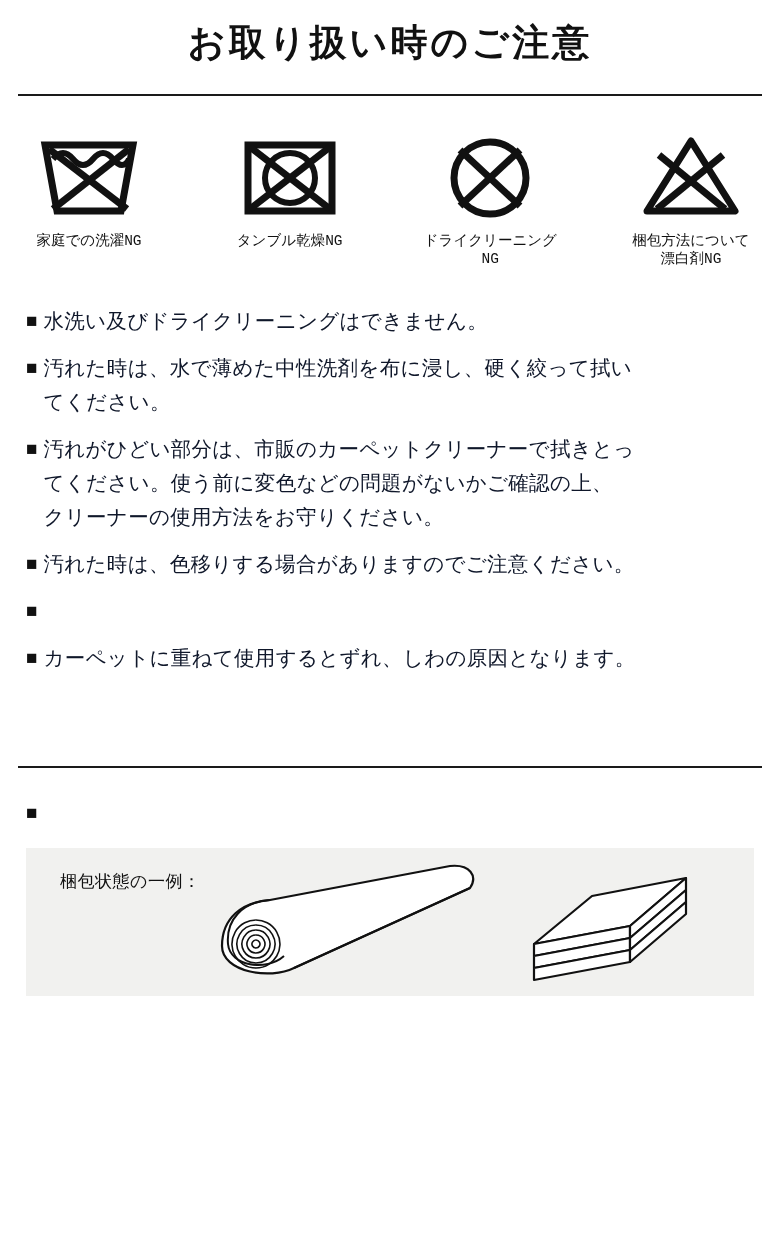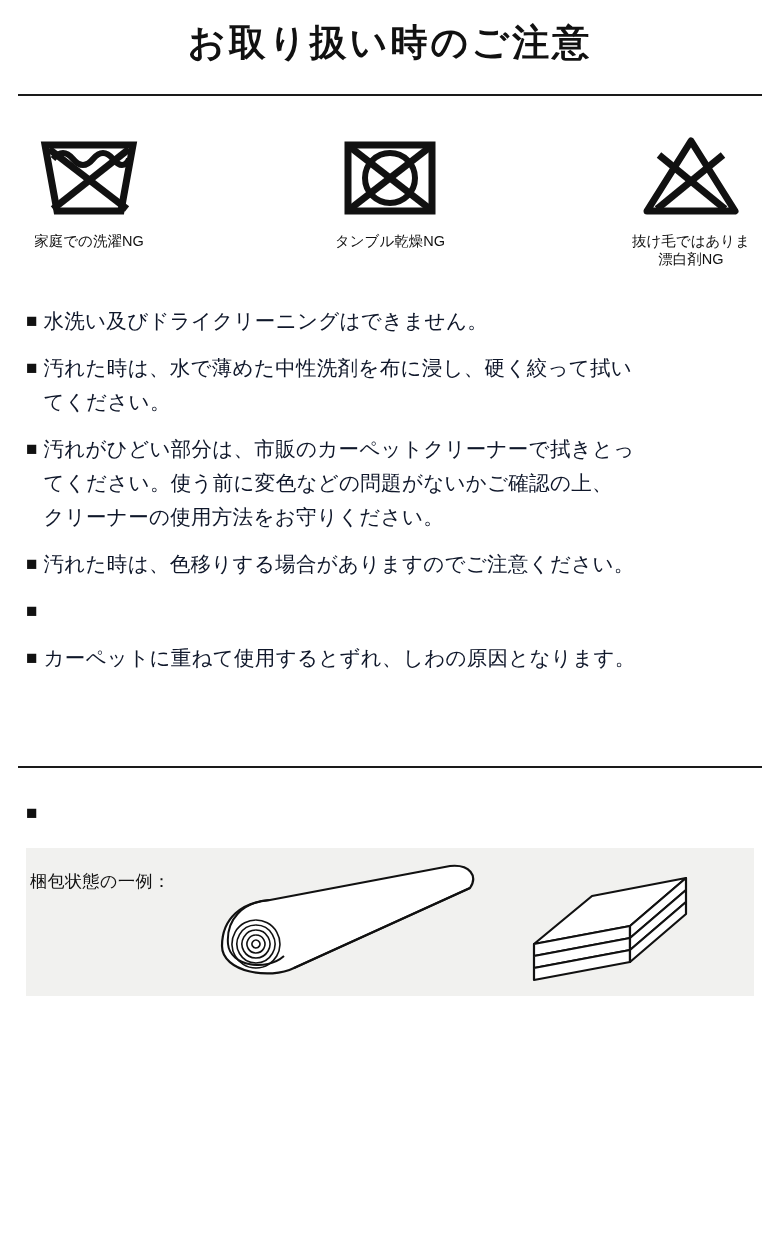--- a/index.html
+++ b/index.html
@@ -35,20 +35,21 @@
   }
 
   
   .symbols {
     display: flex;
     justify-content: space-between;
     align-items: flex-start;
     padding: 0 18px;
     box-sizing: border-box;
     width: 780px;
+    font-family: Liberation Mono, monospace;
   }
   .symbol {
     width: 142px;
     display: flex;
     flex-direction: column;
     align-items: center;
   }
   .symbol .glyph {
     height: 96px;
     display: flex;
@@ -113,21 +114,21 @@
 
   .example-box {
     margin: 18px 26px 0 26px;
     background: #f1f1ef;
     height: 148px;
     position: relative;
     box-sizing: border-box;
   }
   .example-label {
     position: absolute;
-    left: 4px;
+    left: 34px;
     top: 22px;
     font-size: 17px;
     letter-spacing: 0.5px;
     color: #111111;
   }
   .example-art {
     position: absolute;
     left: 0;
     top: 0;
   }
@@ -162,31 +163,41 @@
         <svg width="100" height="86" viewBox="0 0 100 86" aria-hidden="true">
           <rect x="8" y="12" width="84" height="66" fill="none" stroke="#111" stroke-width="7"></rect>
           <circle cx="50" cy="45" r="25" fill="none" stroke="#111" stroke-width="6"></circle>
           <line x1="10" y1="14" x2="90" y2="76" stroke="#111" stroke-width="7"></line>
           <line x1="90" y1="14" x2="10" y2="76" stroke="#111" stroke-width="7"></line>
         </svg>
       </div>
       <div class="caption">タンブル乾燥NG</div>
     </div>
 
+    <div class="symbol">
+      <div class="glyph">
+        <svg width="96" height="86" viewBox="0 0 96 86" aria-hidden="true">
+          <circle cx="48" cy="45" r="36" fill="none" stroke="#111" stroke-width="7"></circle>
+          <line x1="18" y1="17" x2="78" y2="73" stroke="#111" stroke-width="7"></line>
+          <line x1="78" y1="17" x2="18" y2="73" stroke="#111" stroke-width="7"></line>
+        </svg>
+      </div>
+      <div class="caption">ドライクリーニングNG</div>
+    </div>
 
 
     <div class="symbol">
       <div class="glyph">
         <svg width="104" height="86" viewBox="0 0 104 86" aria-hidden="true">
           <path d="M52 8 L96 78 L8 78 Z" fill="none" stroke="#111" stroke-width="7" stroke-linejoin="round"></path>
           <line x1="20" y1="22" x2="86" y2="76" stroke="#111" stroke-width="7"></line>
           <line x1="84" y1="22" x2="18" y2="76" stroke="#111" stroke-width="7"></line>
         </svg>
       </div>
-      <div class="caption">抜け毛ではありま
+      <div class="caption">梱包方法について
 漂白剤NG</div>
     </div>
 
   </div>
 
   <div style="height:36px"></div>
 
   <div class="bullets">
     <div class="bullet">
       <span class="mark">■</span>

